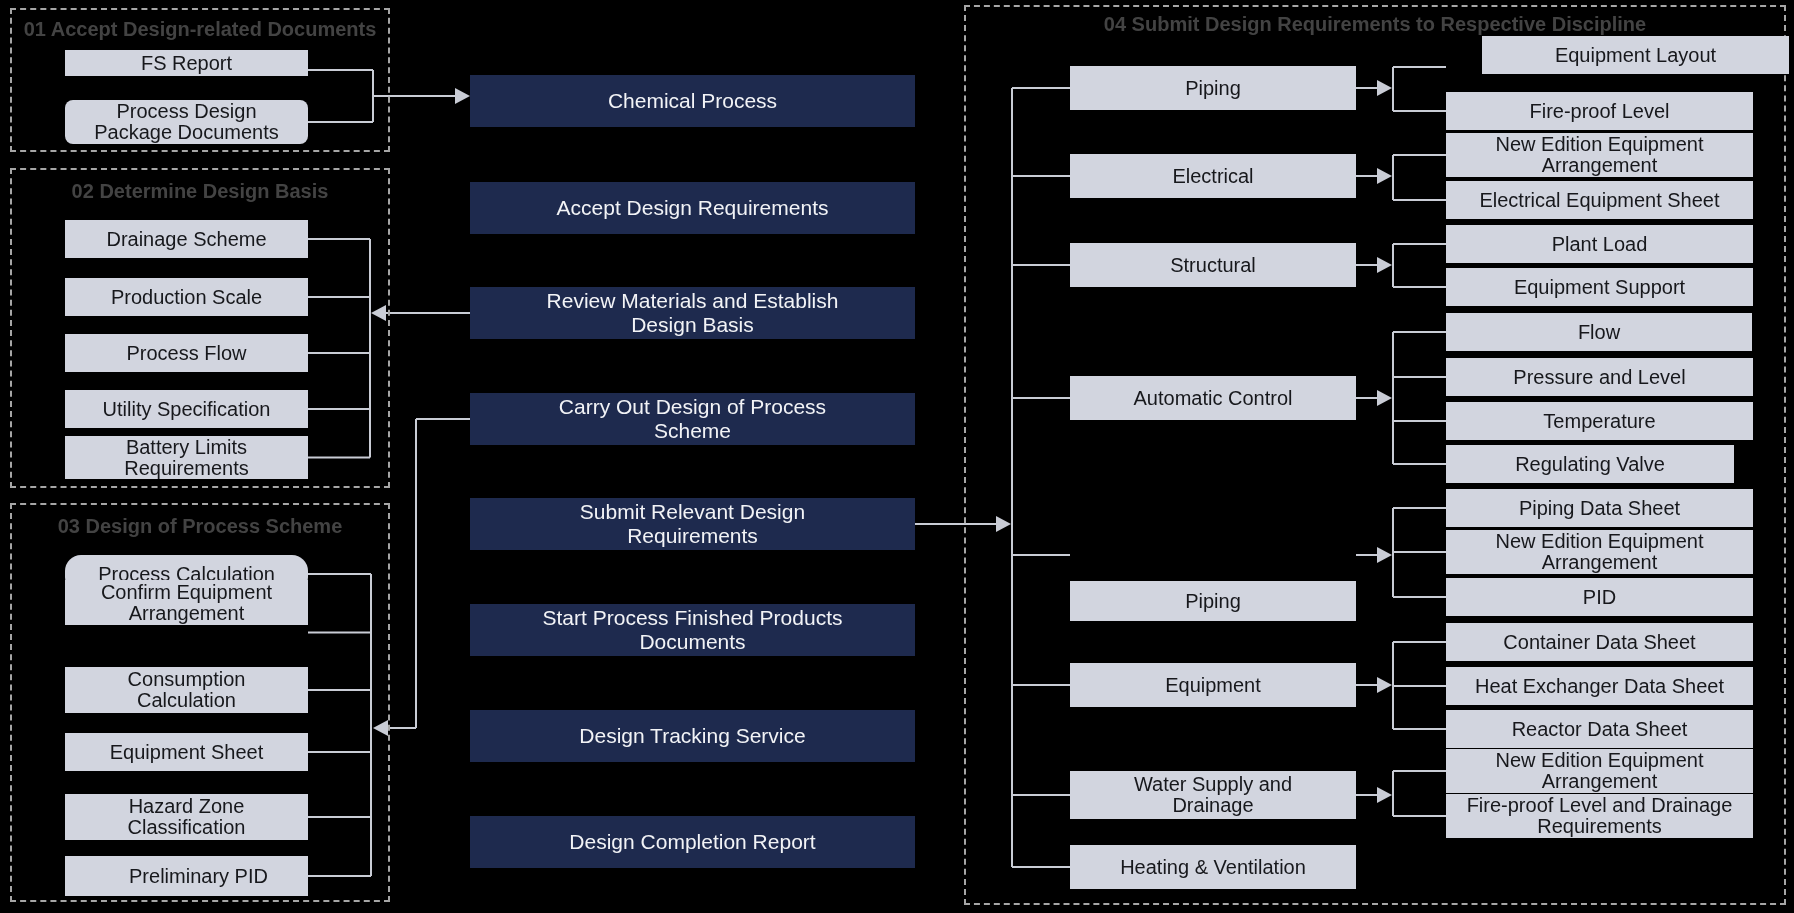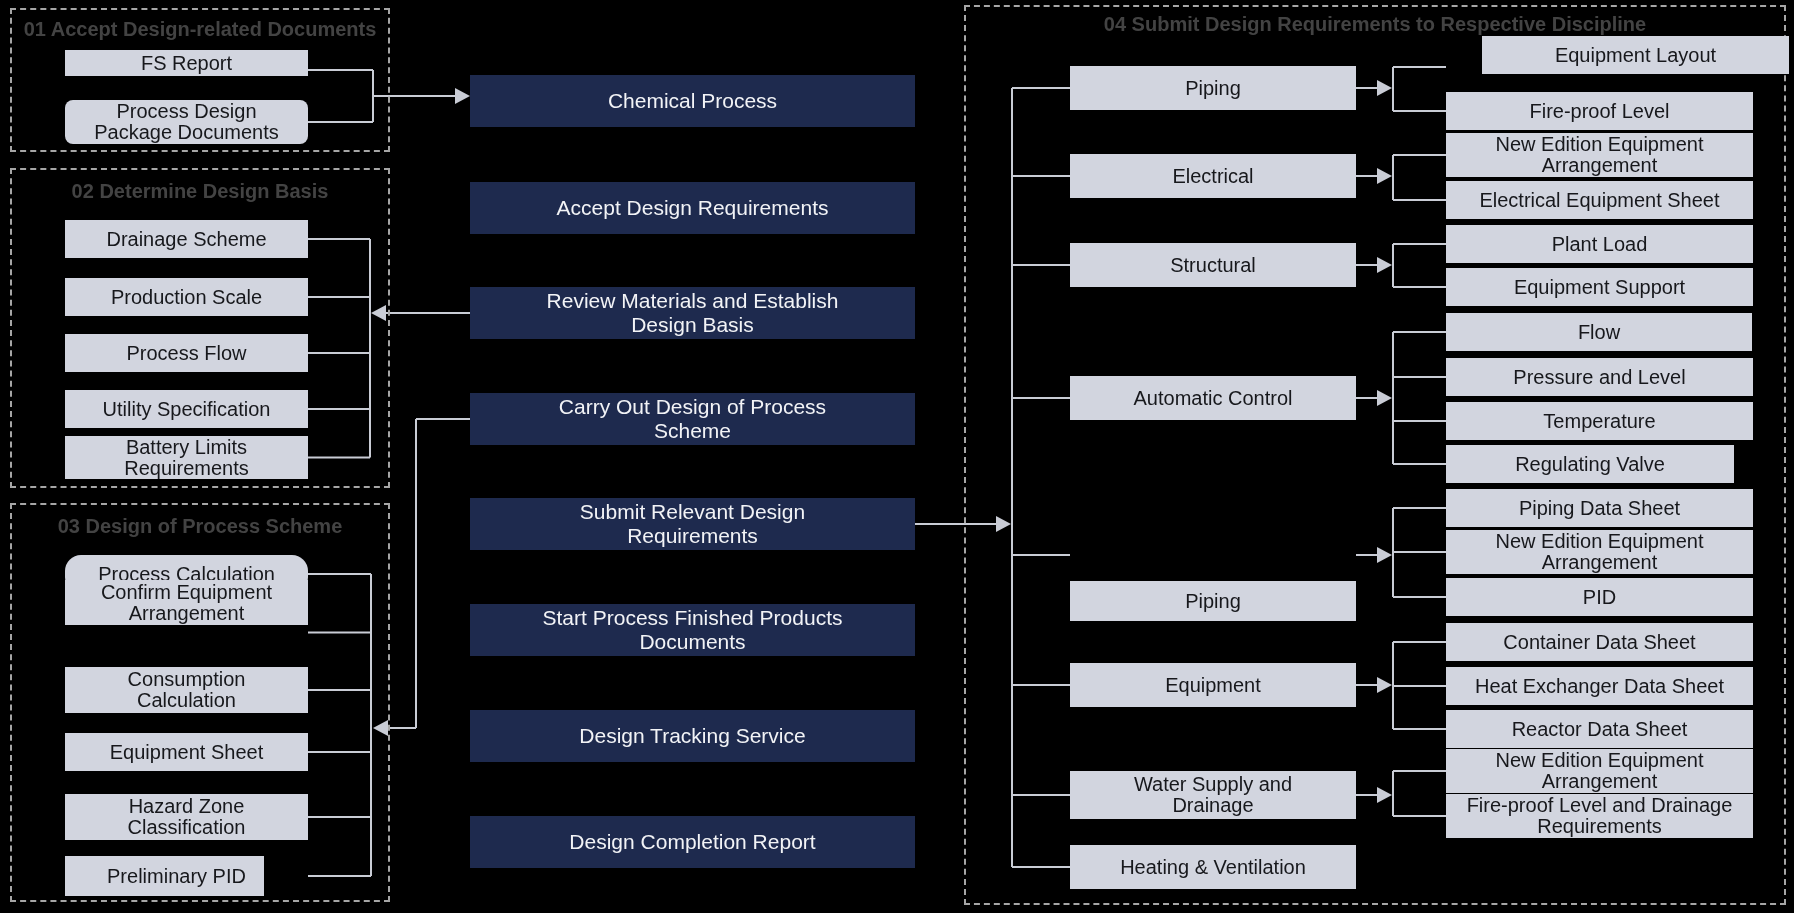--- a/index.html
+++ b/index.html
@@ -133,21 +133,21 @@
     <div class="box light" style="left: 65px; top: 436px; width: 243px; height: 43px;">Battery Limits
 Requirements</div>
     <div class="box light" style="left: 65px; top: 555px; width: 243px; height: 38px; border-radius: 16px;">Process Calculation</div>
     <div class="box light" style="left: 65px; top: 580px; width: 243px; height: 45px;">Confirm Equipment
 Arrangement</div>
     <div class="box light" style="left: 65px; top: 667px; width: 243px; height: 46px;">Consumption
 Calculation</div>
     <div class="box light" style="left: 65px; top: 733px; width: 243px; height: 38px;">Equipment Sheet</div>
     <div class="box light" style="left: 65px; top: 794px; width: 243px; height: 46px;">Hazard Zone
 Classification</div>
-    <div class="box light" style="left: 65px; top: 856px; width: 199px; height: 40px; padding-left: 24px;">Preliminary PID</div>
+    <div class="box light" style="left: 65px; top: 856px; width: 243px; height: 40px; padding-left: 24px;">Preliminary PID</div>
     <div class="box navy" style="left: 470px; top: 75px; width: 445px; height: 52px;">Chemical Process</div>
     <div class="box navy" style="left: 470px; top: 182px; width: 445px; height: 52px;">Accept Design Requirements</div>
     <div class="box navy" style="left: 470px; top: 287px; width: 445px; height: 52px;">Review Materials and Establish
 Design Basis</div>
     <div class="box navy" style="left: 470px; top: 393px; width: 445px; height: 52px;">Carry Out Design of Process
 Scheme</div>
     <div class="box navy" style="left: 470px; top: 498px; width: 445px; height: 52px;">Submit Relevant Design
 Requirements</div>
     <div class="box navy" style="left: 470px; top: 604px; width: 445px; height: 52px;">Start Process Finished Products
 Documents</div>

